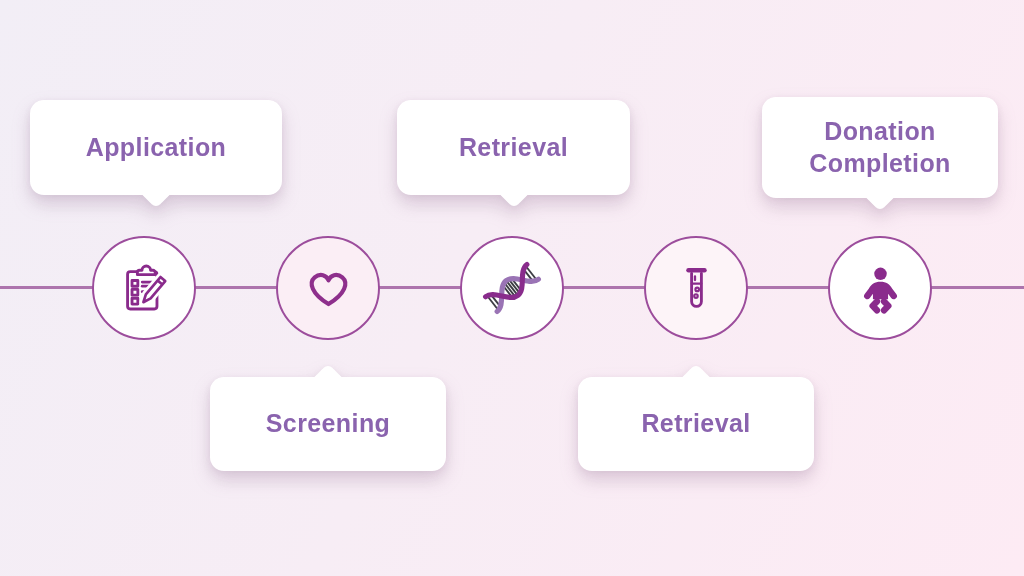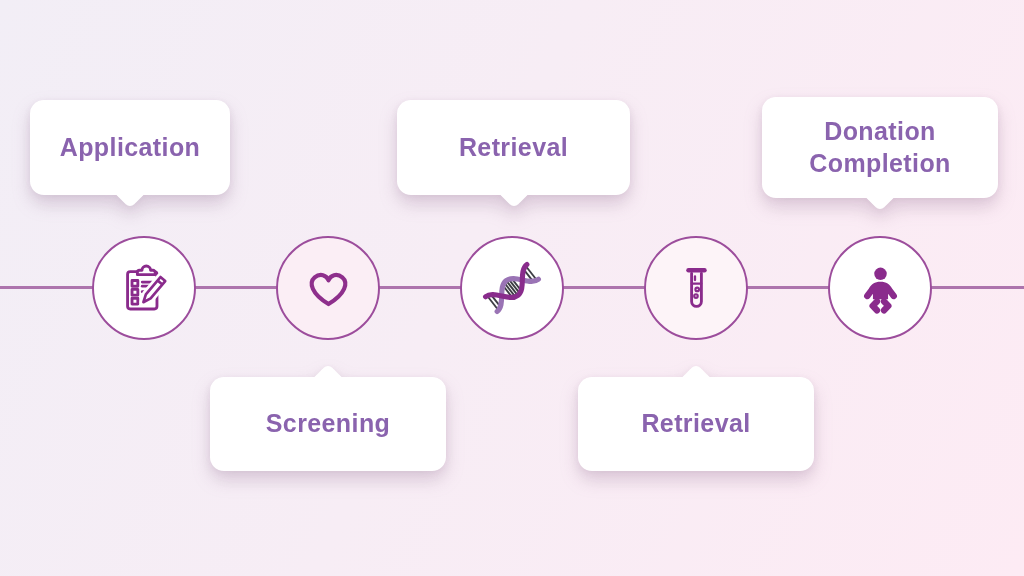--- a/index.html
+++ b/index.html
@@ -36,21 +36,21 @@
   .bubble::after{
     content:"";position:absolute;width:22px;height:22px;background:#ffffff;
     left:50%;
   }
   .bubble.above::after{bottom:-9px;transform:translateX(-50%) rotate(45deg);border-radius:0 0 6px 0;}
   .bubble.below::after{top:-9px;transform:translateX(-50%) rotate(45deg);border-radius:6px 0 0 0;}
   .bubble .label{
     color:#8a63ae;font-size:25px;font-weight:600;letter-spacing:.4px;
     line-height:1.25;padding:0 14px;
   }
-  .b-application{left:30px;top:100px;width:200px;height:95px;}
+  .b-application{left:30px;top:100px;width:252px;height:95px;}
   .b-matching{left:397px;top:100px;width:233px;height:95px;}
   .b-donation{left:762px;top:97px;width:236px;height:101px;}
   .b-screening{left:210px;top:377px;width:236px;height:94px;}
   .b-retrieval{left:578px;top:377px;width:236px;height:94px;}
 </style>
 </head>
 <body>
 
 <div class="stage">
 

